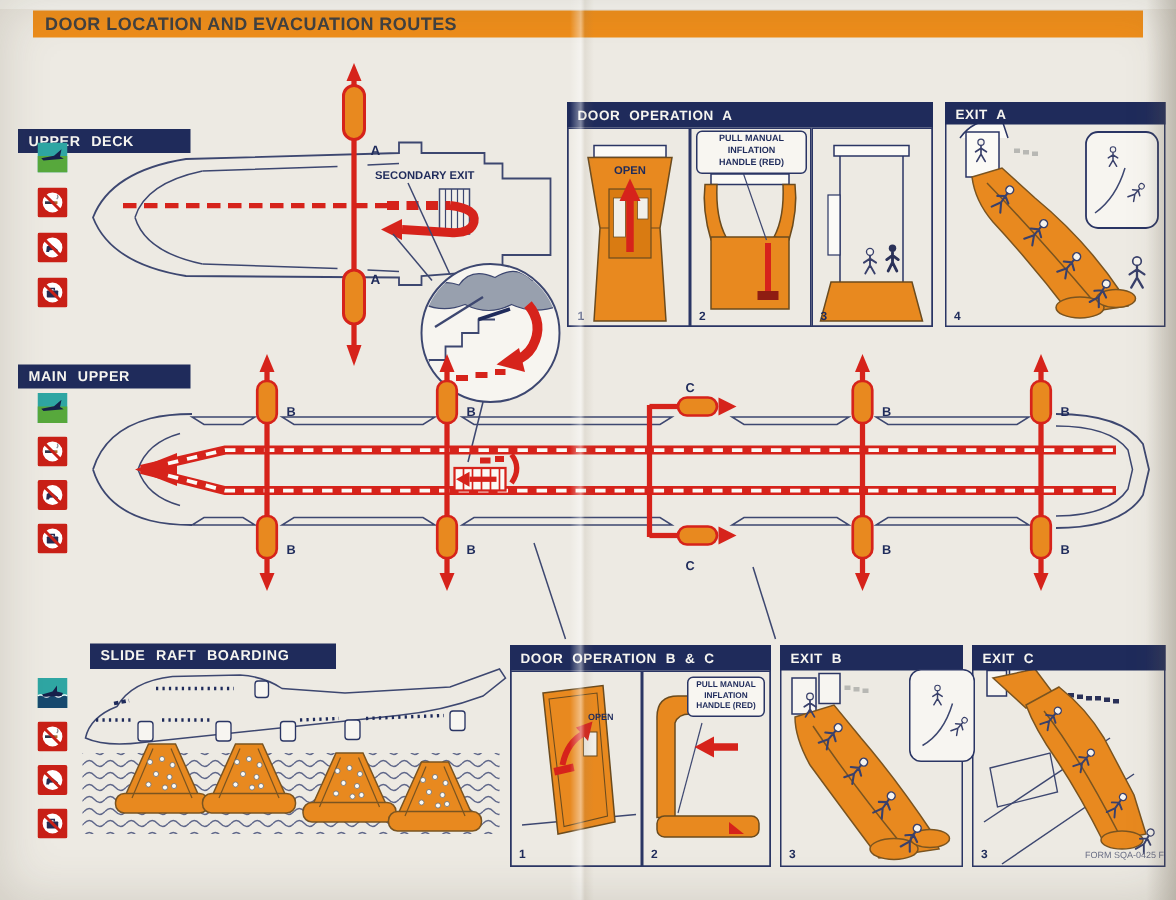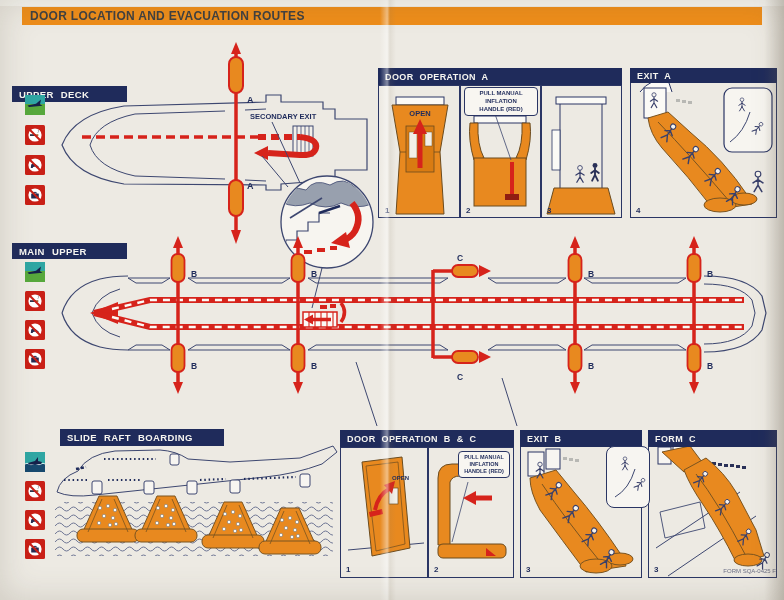--- a/index.html
+++ b/index.html
@@ -382,21 +382,21 @@
 <div class="ui hdr" style="left:340px;top:430px;width:174px;height:17px;word-spacing:3px;font-size:9px;">DOOR OPERATION B &amp; C</div>
 <div class="ui panel" style="left:340px;top:447px;width:88px;height:131px;"></div>
 <div class="ui panel" style="left:428px;top:447px;width:86px;height:131px;"></div>
 <div class="ui lbl" style="left:458px;top:451px;width:52px;font-size:5.5px;line-height:1.3;">PULL MANUAL
 INFLATION
 HANDLE (RED)</div>
 
 <div class="ui pbox" style="left:520px;top:430px;width:122px;height:148px;"></div>
 <div class="ui hdr" style="left:520px;top:430px;width:122px;height:17px;word-spacing:3px;font-size:9px;">EXIT B</div>
 <div class="ui pbox" style="left:648px;top:430px;width:129px;height:148px;"></div>
-<div class="ui hdr" style="left:648px;top:430px;width:129px;height:17px;word-spacing:3px;font-size:9px;">FORM C</div>
+<div class="ui hdr" style="left:648px;top:430px;width:129px;height:17px;word-spacing:3px;font-size:9px;">EXIT C</div>
 
 <div class="ui inset" style="left:606px;top:446px;width:44px;height:62px;">
   <svg width="44" height="62" viewBox="0 0 44 62">
     <path d="M8 50 Q22 42 28 22" fill="none" stroke="#3d4770" stroke-width="1"></path>
     <use href="#person" transform="translate(18,18) scale(0.7)"></use>
     <use href="#person" transform="translate(32,38) rotate(40) scale(0.7)"></use>
   </svg>
 </div>
 
 <div class="ui icon" style="left:25px;top:95px;">

